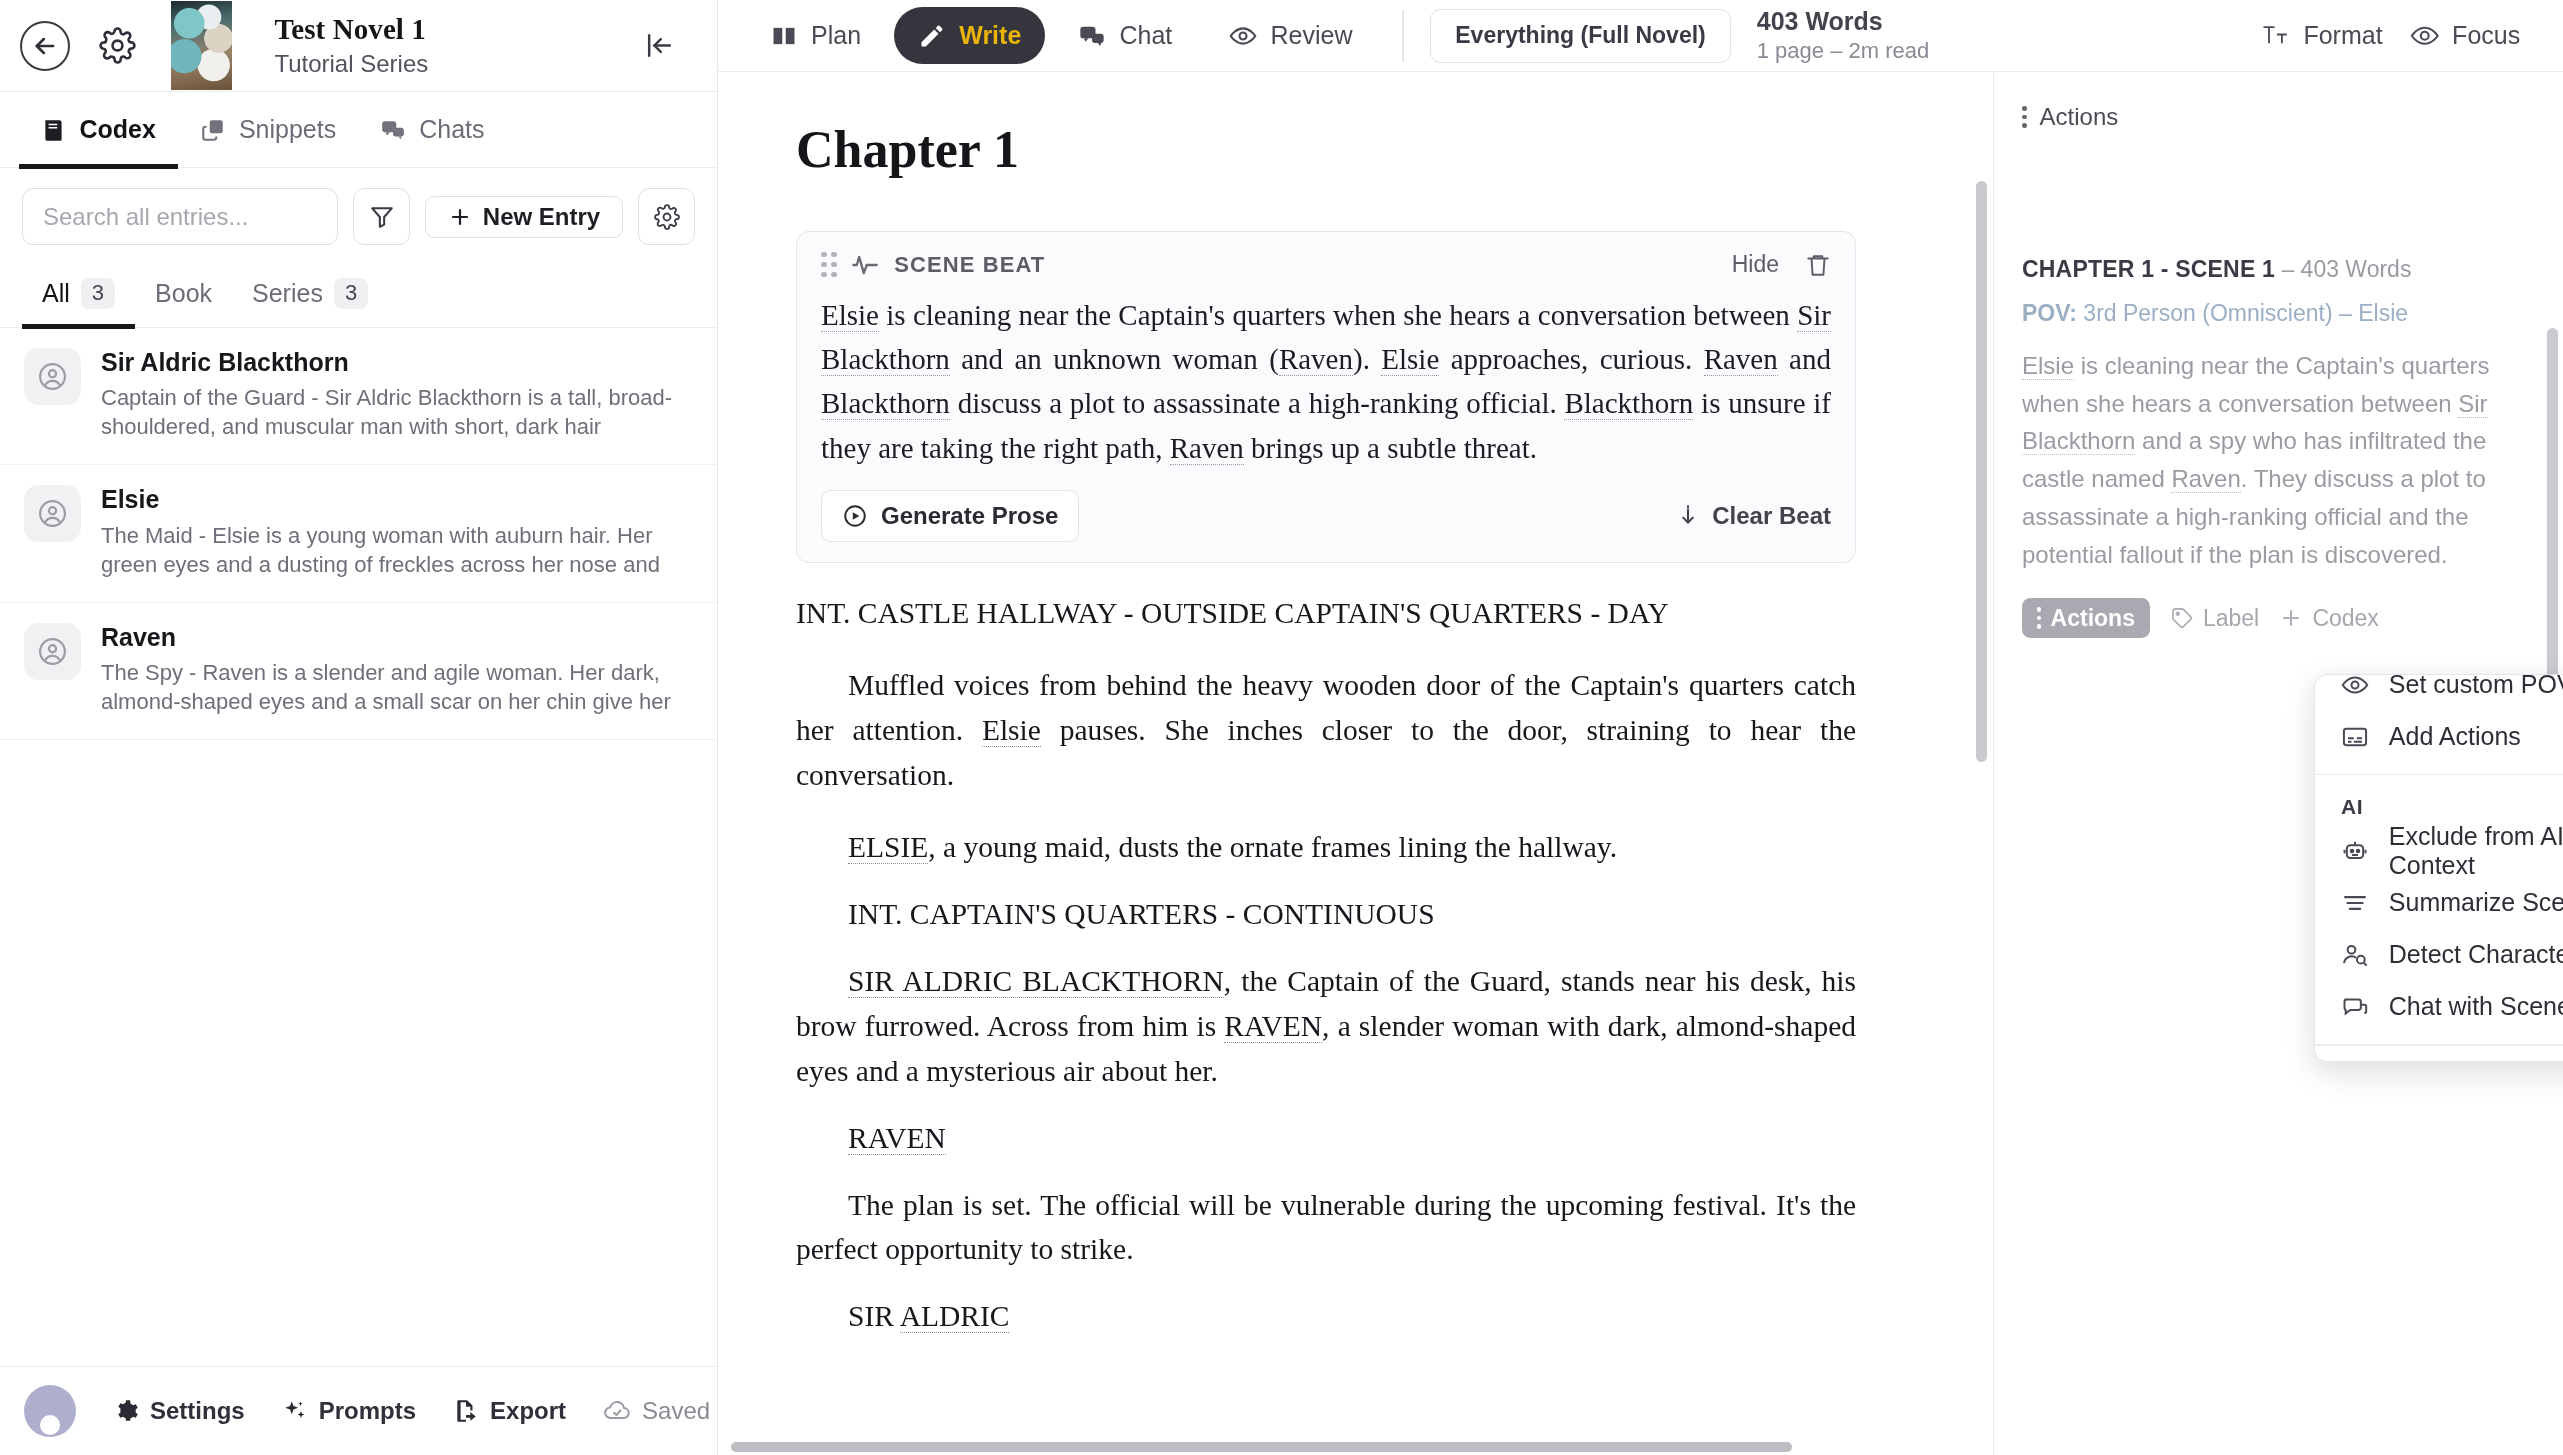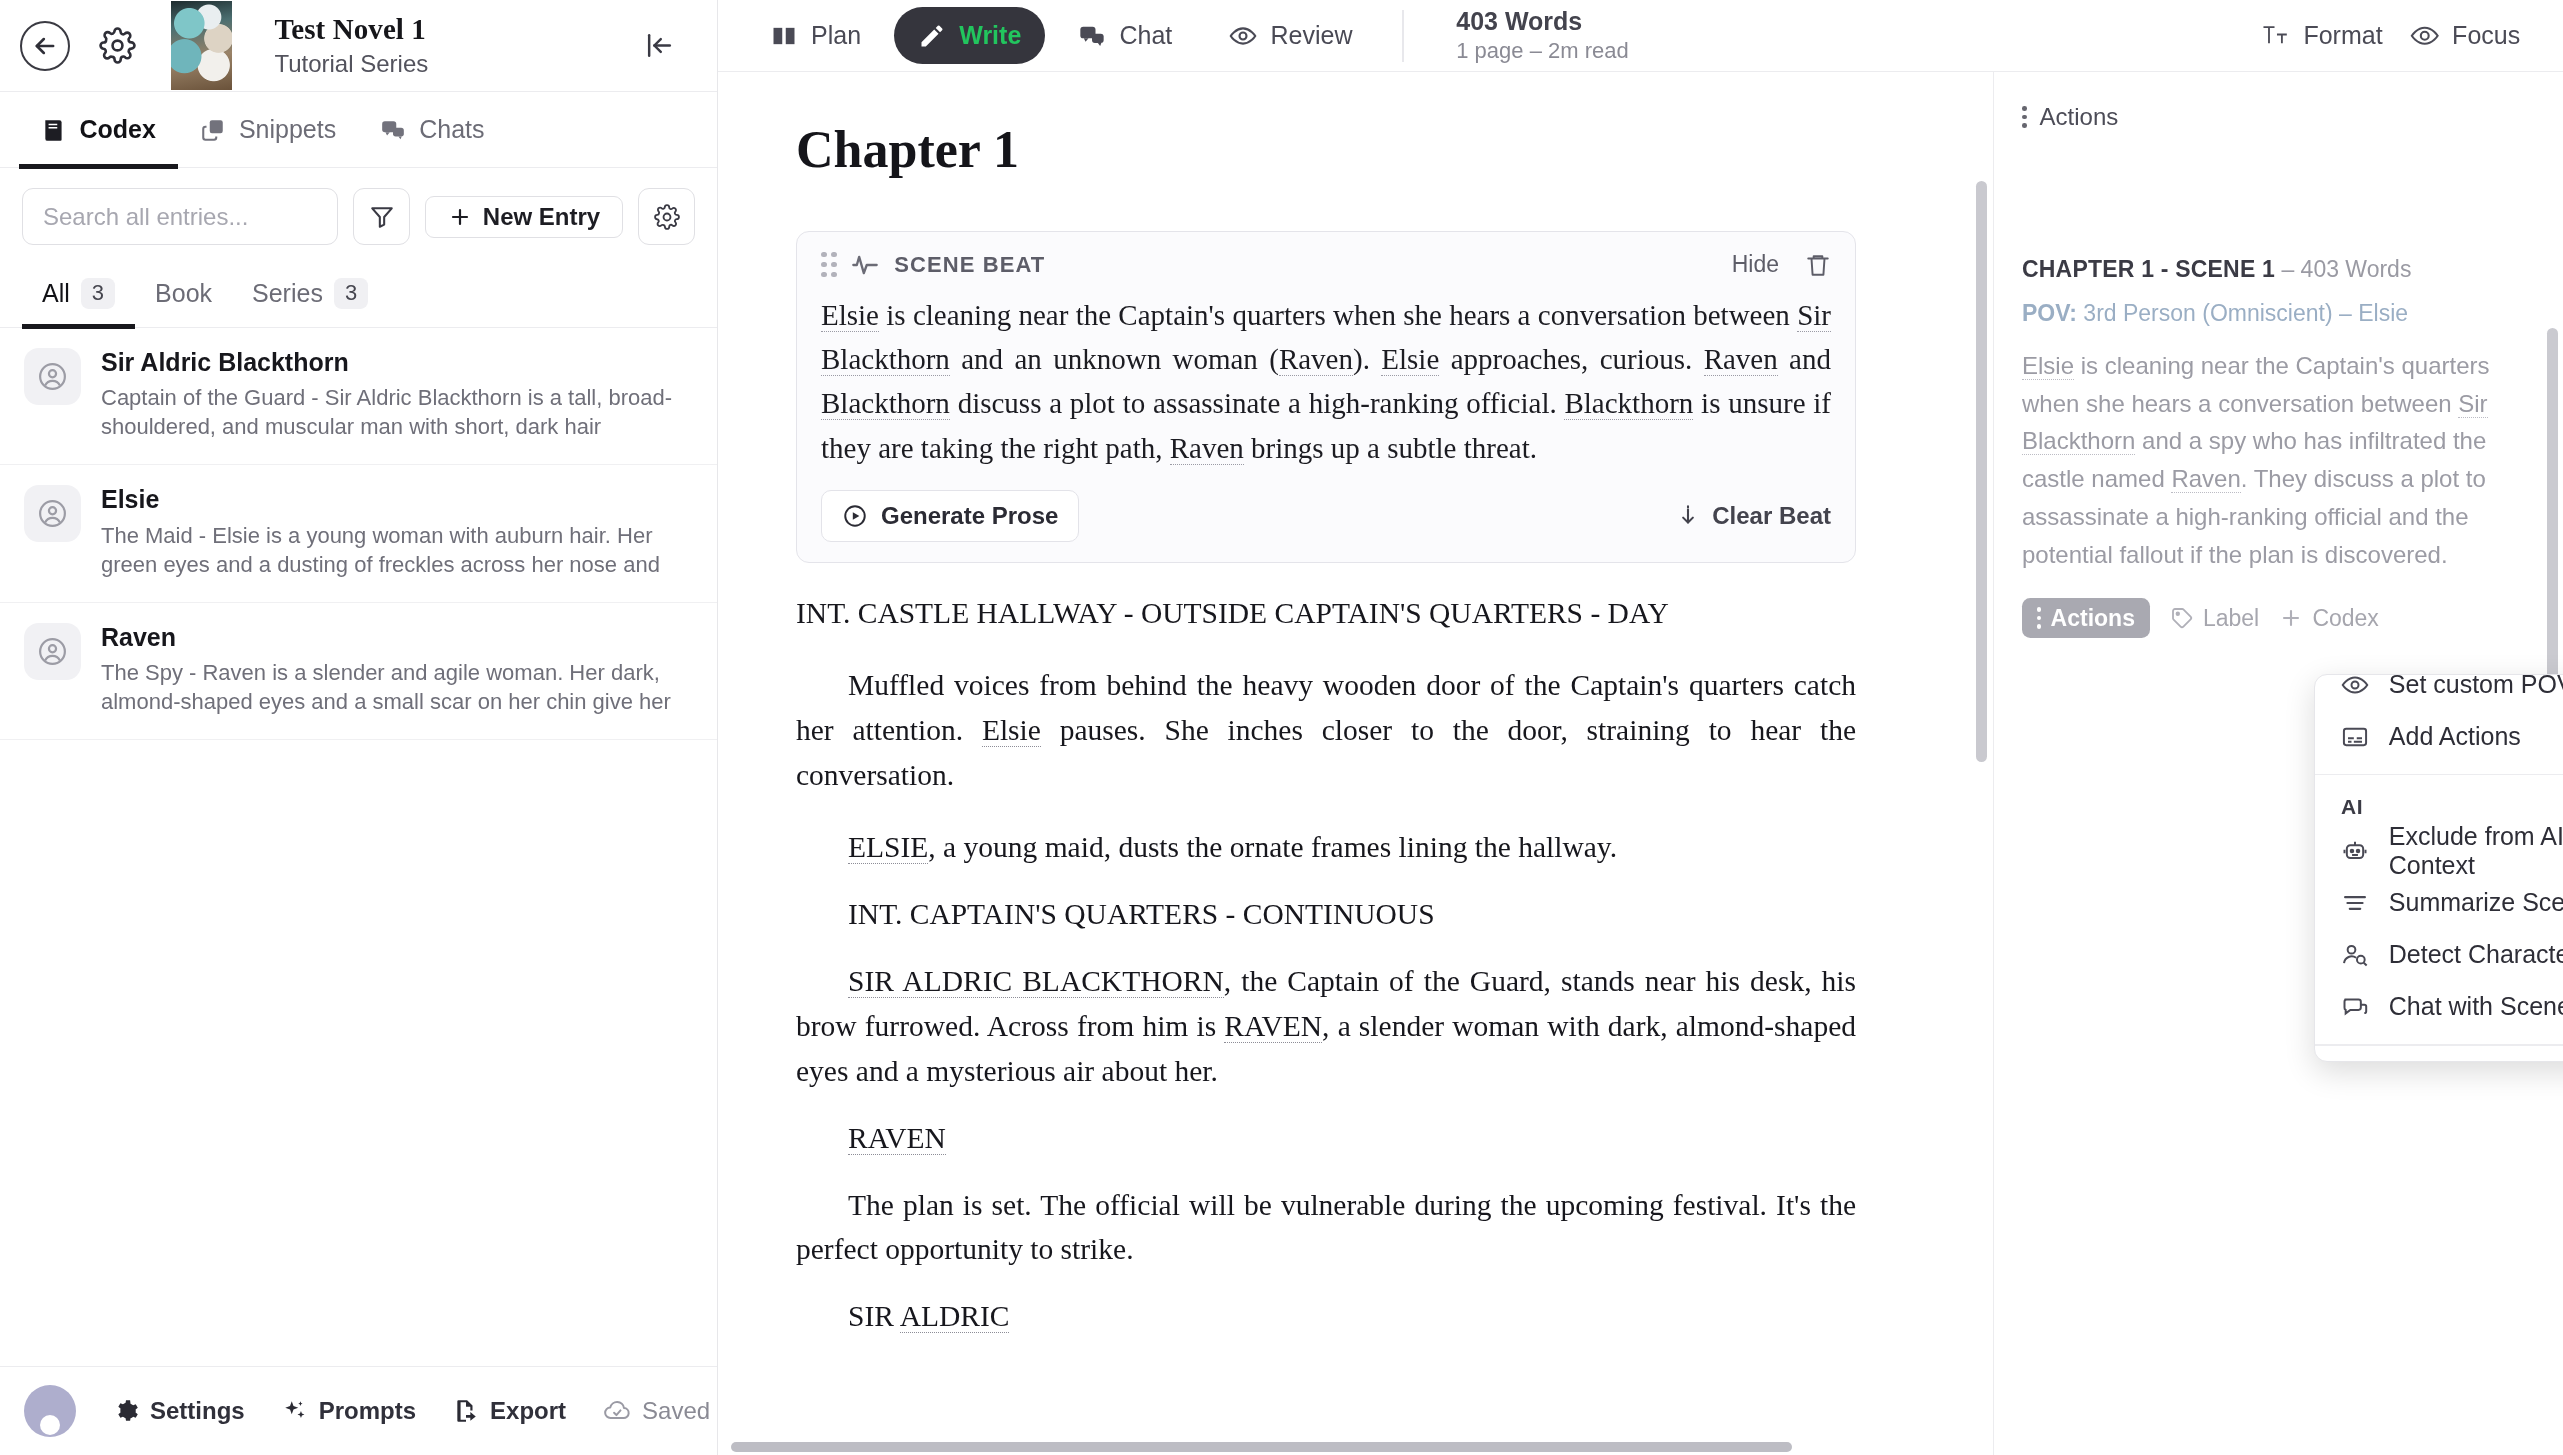--- a/index.html
+++ b/index.html
@@ -138,21 +138,21 @@
   .main { flex: 1 1 auto; display: flex; flex-direction: column; position: relative; min-width: 0; }
   .main-header {
     height: 72px; display: flex; align-items: center; gap: 0;
     padding: 0 28px; border-bottom: 1.8px solid #ececef; background: #fff;
   }
   .mode-tabs { display: flex; align-items: center; gap: 9.2px; }
   .mode-tab {
     display: flex; align-items: center; gap: 13px; padding: 0 24px; height: 57px;
     border-radius: 29px; font-size: 25px; color: #4a4a55; cursor: pointer;
   }
-  .mode-tab.active { background: #35353d; color: #22c55e; font-weight: 600; }
+  .mode-tab.active { background: #35353d; color: #eab308; font-weight: 600; }
   .hdr-divider { width: 1.8px; height: 52px; background: #e8e8ec; margin: 0 26px; }
   .scope-chip {
     height: 54px; border: 1.8px solid #e3e3e8; border-radius: 11px; display: flex;
     align-items: center; padding: 0 24px; font-size: 23px; color: #3a3a45; font-weight: 600; cursor: pointer;
   }
   .wordinfo { margin-left: 26px; display: flex; flex-direction: column; }
   .wordinfo .wc { font-size: 25px; color: #43434d; font-weight: 600; }
   .wordinfo .pg { font-size: 22px; color: #8a8a94; margin-top: 2.8px; }
   .hdr-right { margin-left: auto; display: flex; align-items: center; gap: 27px; padding-right: 14.8px; }
   .hdr-btn { display: flex; align-items: center; gap: 13px; font-size: 25px; color: #4b4b56; cursor: pointer; }
@@ -491,20 +491,23 @@
                 <path d="M1.5 12S5.5 5.5 12 5.5 22.5 12 22.5 12 18.5 18.5 12 18.5 1.5 12 1.5 12z"></path>
                 <circle cx="12" cy="12" r="3"></circle>
               </svg>
           </span>
           <span>Review</span>
         </div>
       </div>
 
       <div class="hdr-divider"></div>
 
+      <div class="scope-chip">
+        <span>Everything (Full Novel)</span>
+      </div>
 
       <div class="wordinfo">
         <div class="wc">403 Words</div>
         <div class="pg">1 page  –  2m read</div>
       </div>
 
       <div class="hdr-right">
         <div class="hdr-btn">
           <span>
             <svg width="29.5" height="29.5" viewBox="0 0 24 24" fill="none" stroke="#4b4b56" stroke-width="1.5">

